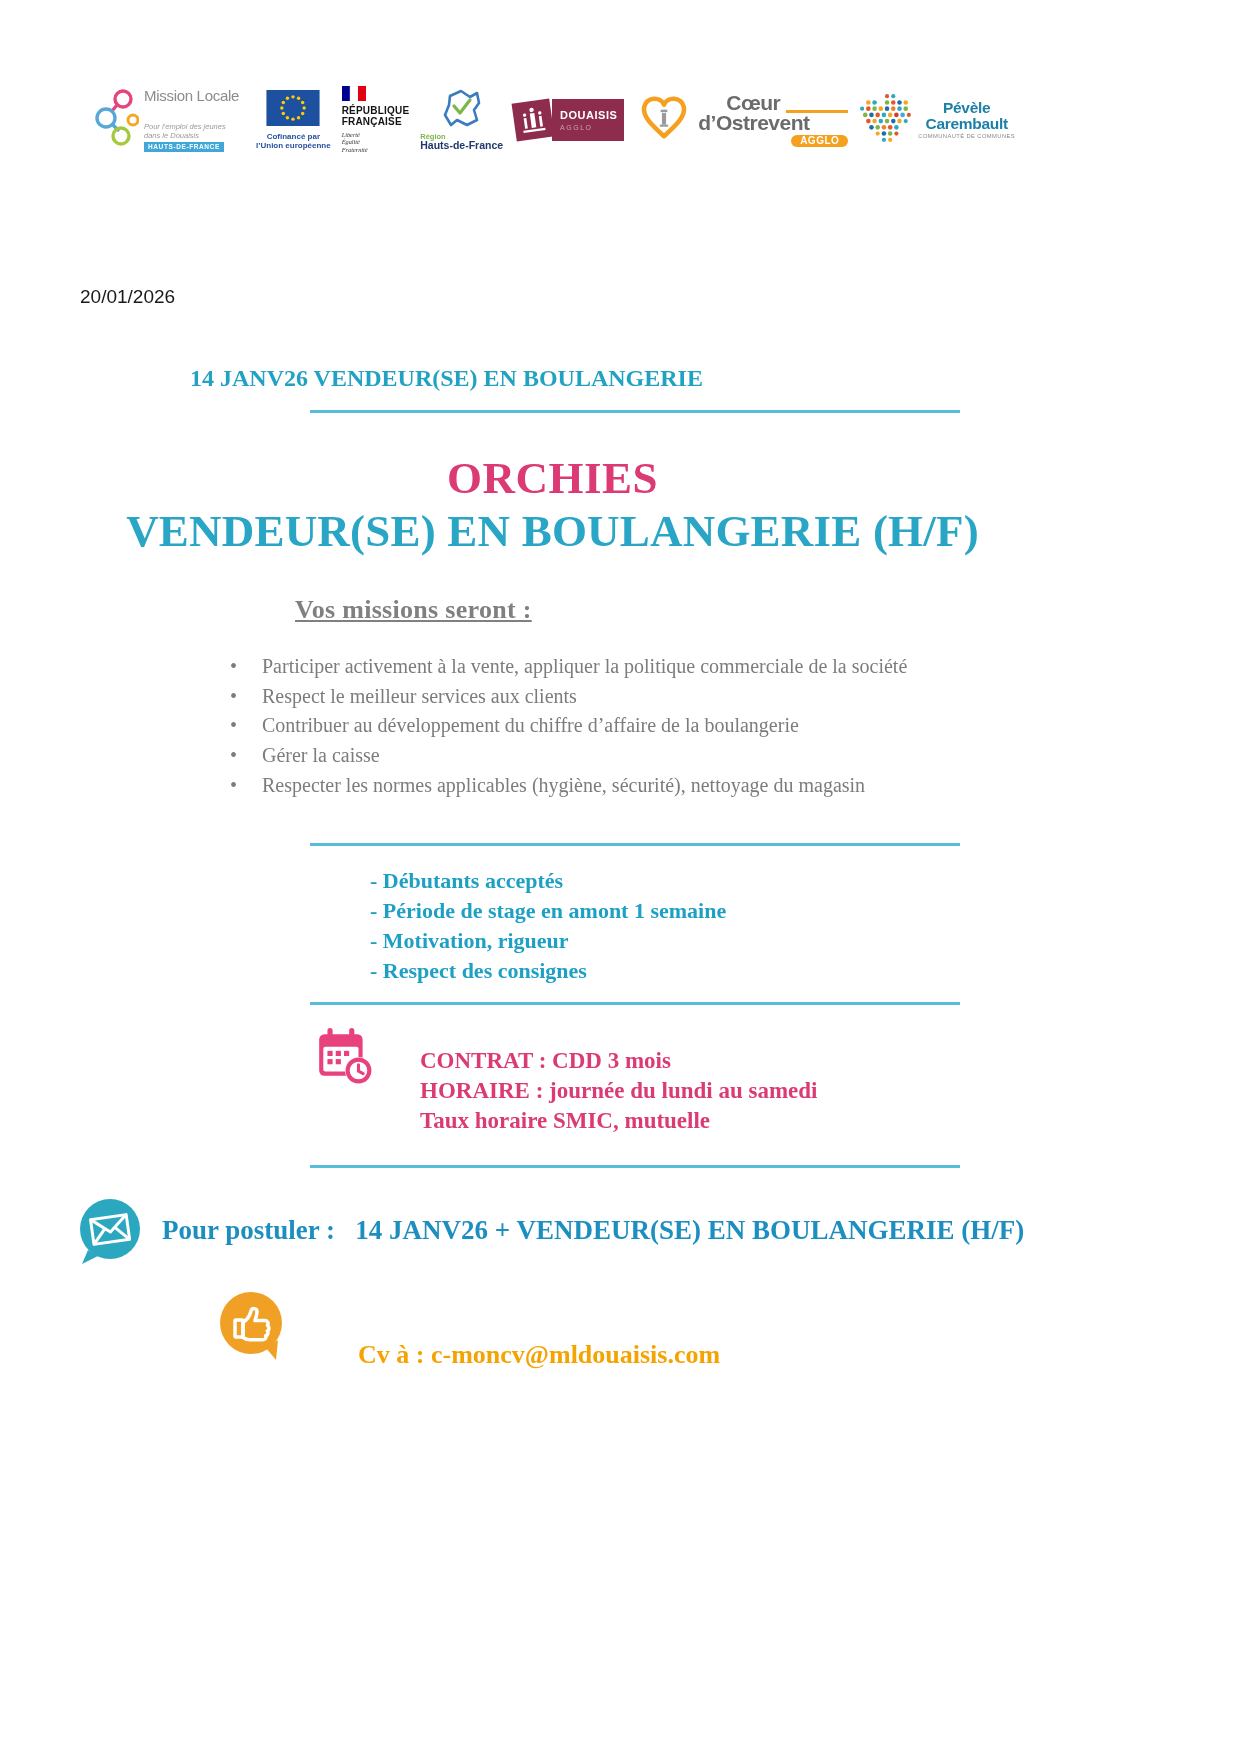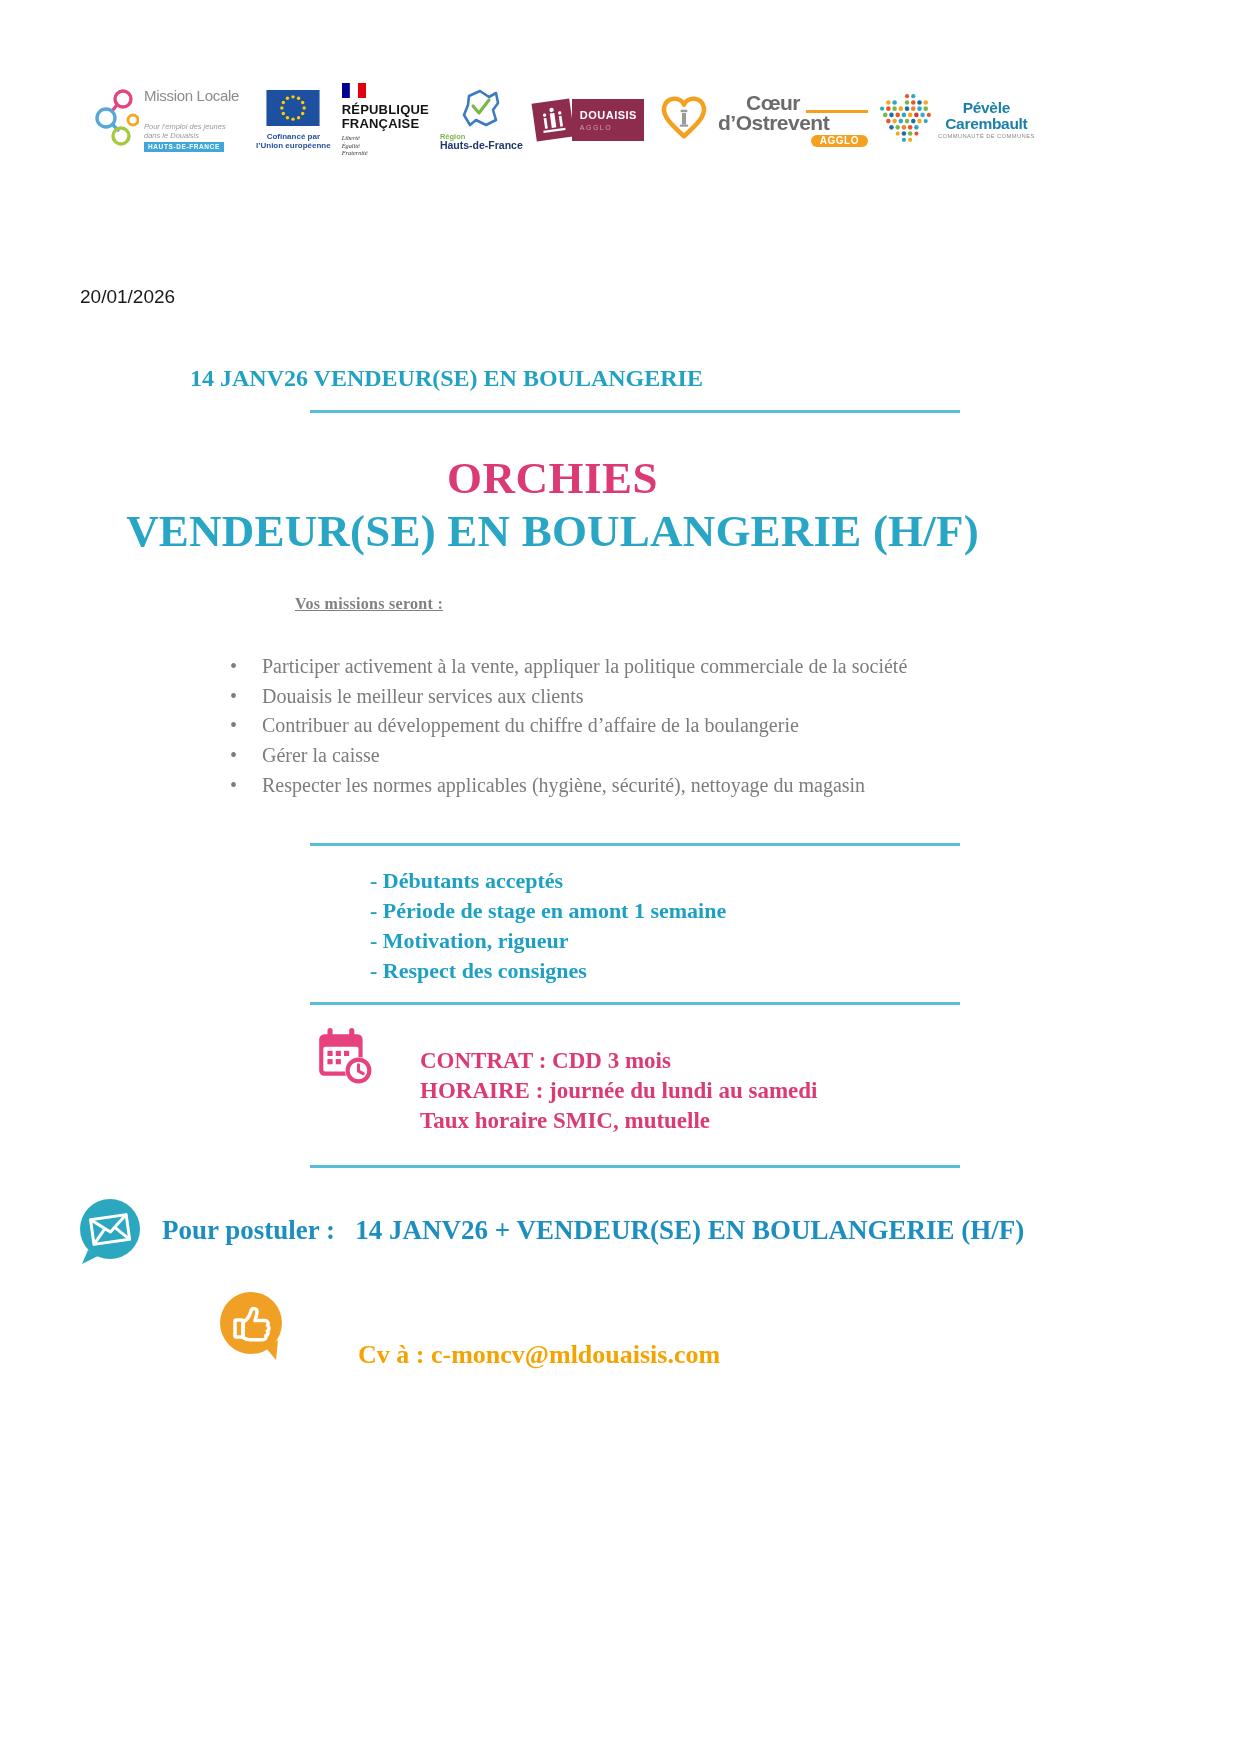--- a/index.html
+++ b/index.html
@@ -11,21 +11,21 @@
          align-items:center;gap:11px;font-family:"Liberation Sans", sans-serif;}
   .logo{display:flex;align-items:center;gap:5px;flex:0 0 auto;}
   .ml-text{display:flex;flex-direction:column;line-height:1;}
   .ml-title{font-size:15px;color:#8c8c8c;letter-spacing:-0.3px;}
   .ml-sub{font-size:7.5px;color:#9a9a9a;line-height:1.15;margin-top:20px;font-style:italic;}
   .ml-badge{background:#41a7d8;color:#fff;font-size:6.5px;font-weight:bold;letter-spacing:.6px;
             padding:1.5px 4px;margin-top:2px;width:fit-content;}
   .eu{flex-direction:column;gap:2px;margin-left:6px;}
   .eu-cap{font-size:8px;font-weight:bold;color:#27509e;text-align:center;line-height:1.15;}
   .rf{flex-direction:column;align-items:flex-start;gap:1px;}
-  .rf-title{font-size:13px;font-weight:bold;color:#141414;line-height:1.08;letter-spacing:.2px;}
+  .rf-title{font-size:10px;font-weight:bold;color:#141414;line-height:1.08;letter-spacing:.2px;}
   .rf-motto{font-family:"Liberation Serif",serif;font-style:italic;font-size:6.3px;color:#333;line-height:1.25;margin-top:2px;}
   .hdf{flex-direction:column;gap:0;}
   .hdf-region{font-size:7.5px;font-weight:bold;color:#7ab648;line-height:1;align-self:flex-start;}
   .hdf-name{font-size:10.5px;font-weight:bold;color:#20386b;line-height:1.05;}
   .dz{position:relative;}
   .dz-diamond{width:38px;height:38px;background:#8e2c4e;transform:rotate(-8deg);display:flex;
               align-items:center;justify-content:center;}
   .dz-label{background:#8e2c4e;height:36px;margin-left:-5px;padding:3px 7px 3px 8px;display:flex;
             flex-direction:column;justify-content:center;line-height:1;}
   .dz-name{color:#fff;font-size:11px;font-weight:bold;letter-spacing:.5px;}
@@ -45,21 +45,21 @@
         font-size:19px;color:#1a1a1a;}
   .job-ref{position:absolute;left:190px;top:365px;font-size:24px;font-weight:bold;color:#22a2c3;}
   .rule{position:absolute;left:310px;width:650px;background:#56bed8;height:3px;}
   .rule1{top:410px;}
   .rule2{top:843px;height:2.5px;}
   .rule3{top:1002px;height:2.5px;}
   .rule4{top:1165px;height:2.5px;}
   .heading{position:absolute;left:0;top:452px;width:1105px;text-align:center;line-height:53px;}
   .city{font-size:45px;font-weight:bold;color:#db3a74;letter-spacing:.5px;}
   .job-title{font-size:45px;font-weight:bold;color:#29a5c5;letter-spacing:.2px;}
-  .missions-h{position:absolute;left:295px;top:595px;font-size:16px;font-weight:bold;color:#808080;
+  .missions-h{position:absolute;left:295px;top:595px;font-size:26px;font-weight:bold;color:#808080;
               text-decoration:underline;letter-spacing:.3px;}
   .missions{position:absolute;left:230px;top:652px;margin:0;padding:0;list-style:none;
             color:#7c7c7c;font-size:20px;}
   .missions li{height:29.7px;line-height:29.7px;white-space:nowrap;}
   .missions li::before{content:"\2022";display:inline-block;width:32px;font-size:20px;color:#7c7c7c;}
   .profile{position:absolute;left:370px;top:866px;color:#1e9fc4;font-size:22px;font-weight:bold;}
   .profile div{height:30px;line-height:30px;white-space:nowrap;}
   .cal-icon{position:absolute;left:315px;top:1026px;}
   .contract{position:absolute;left:420px;top:1046px;color:#db3a74;font-size:23px;font-weight:bold;}
   .contract div{height:30px;line-height:30px;white-space:nowrap;}
@@ -256,21 +256,21 @@
   <div class="rule rule1"></div>
 
   <div class="heading">
     <div class="city">ORCHIES</div>
     <div class="job-title">VENDEUR(SE) EN BOULANGERIE (H/F)</div>
   </div>
 
   <div class="missions-h">Vos missions seront :</div>
   <ul class="missions">
     <li>Participer activement à la vente, appliquer la politique commerciale de la société</li>
-    <li>Douaisis le meilleur services aux clients</li>
+    <li>Respect le meilleur services aux clients</li>
     <li>Contribuer au développement du chiffre d’affaire de la boulangerie</li>
     <li>Gérer la caisse</li>
     <li>Respecter les normes applicables (hygiène, sécurité), nettoyage du magasin</li>
   </ul>
 
   <div class="rule rule2"></div>
 
   <div class="profile">
     <div>- Débutants acceptés</div>
     <div>- Période de stage en amont 1 semaine</div>

